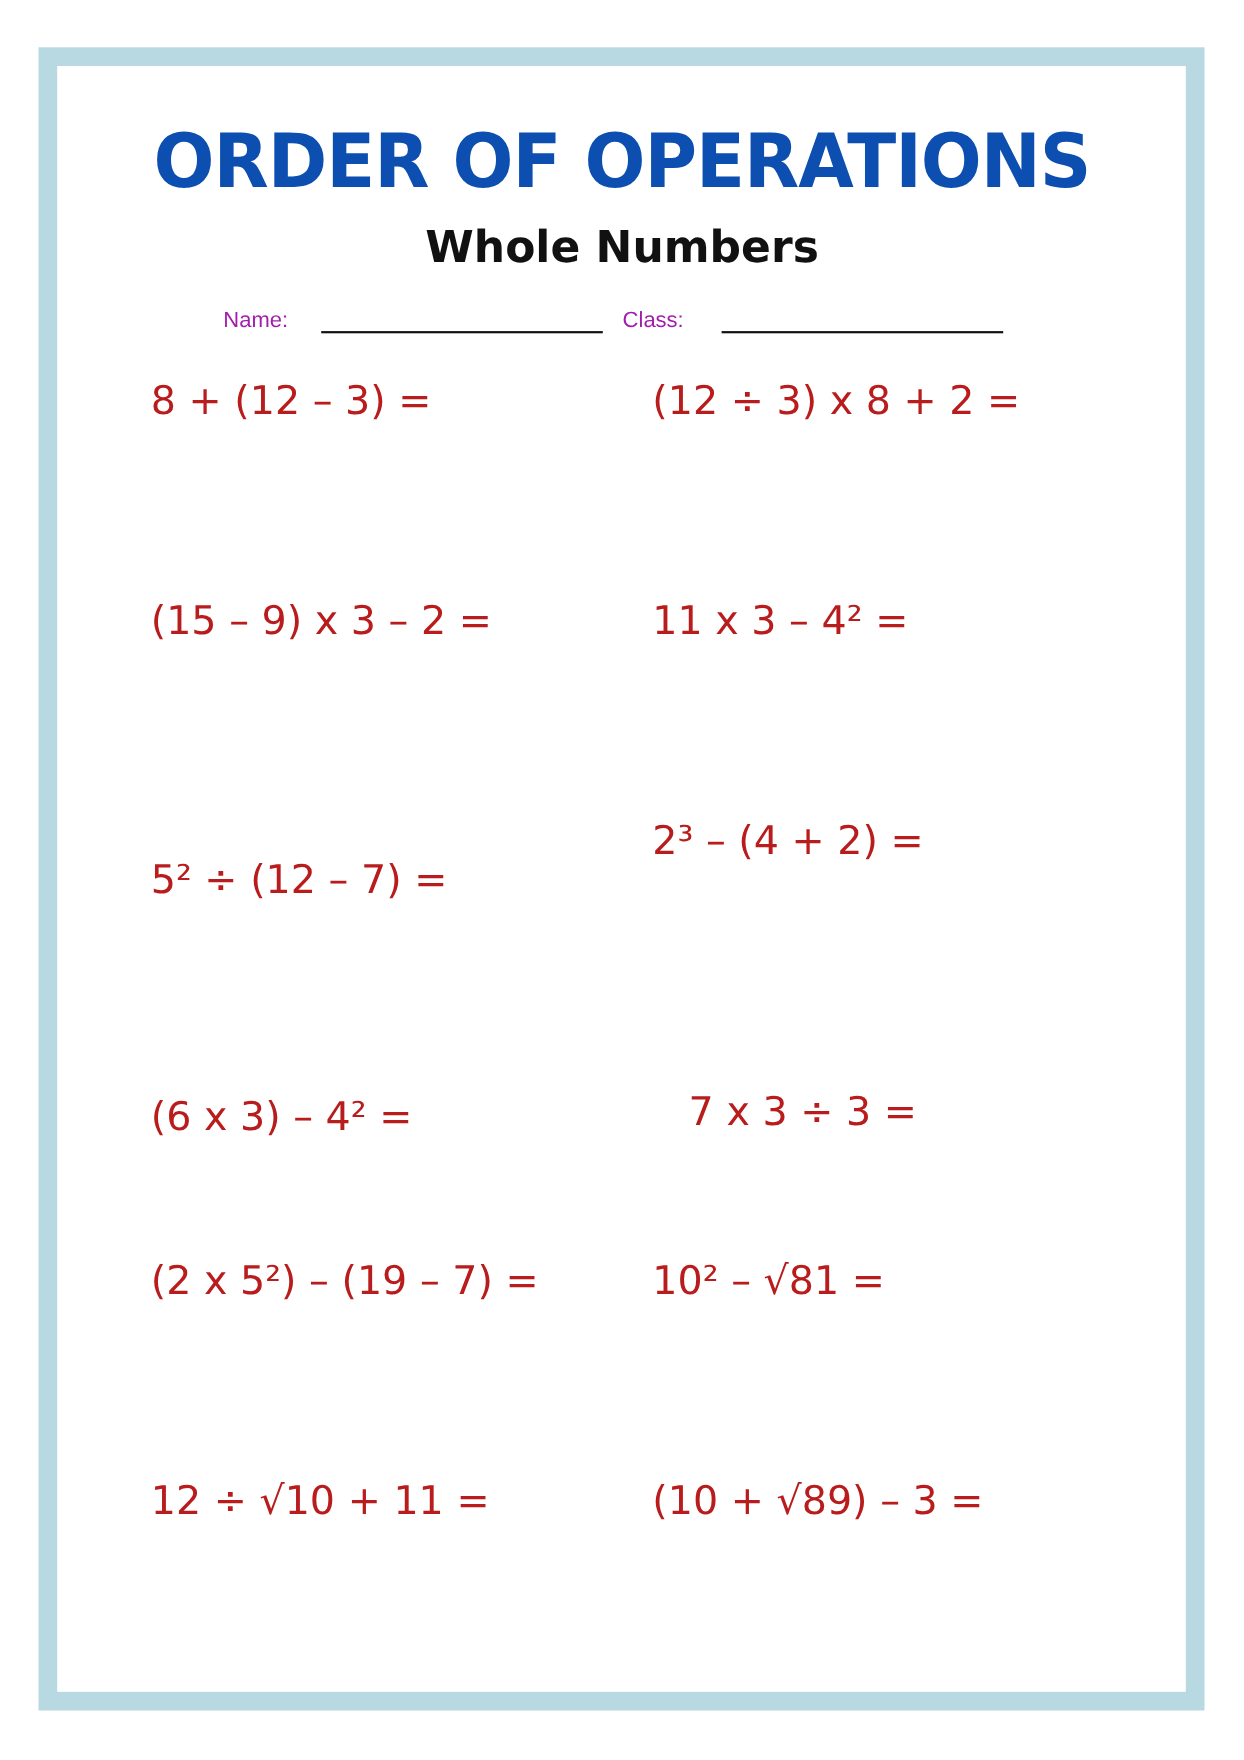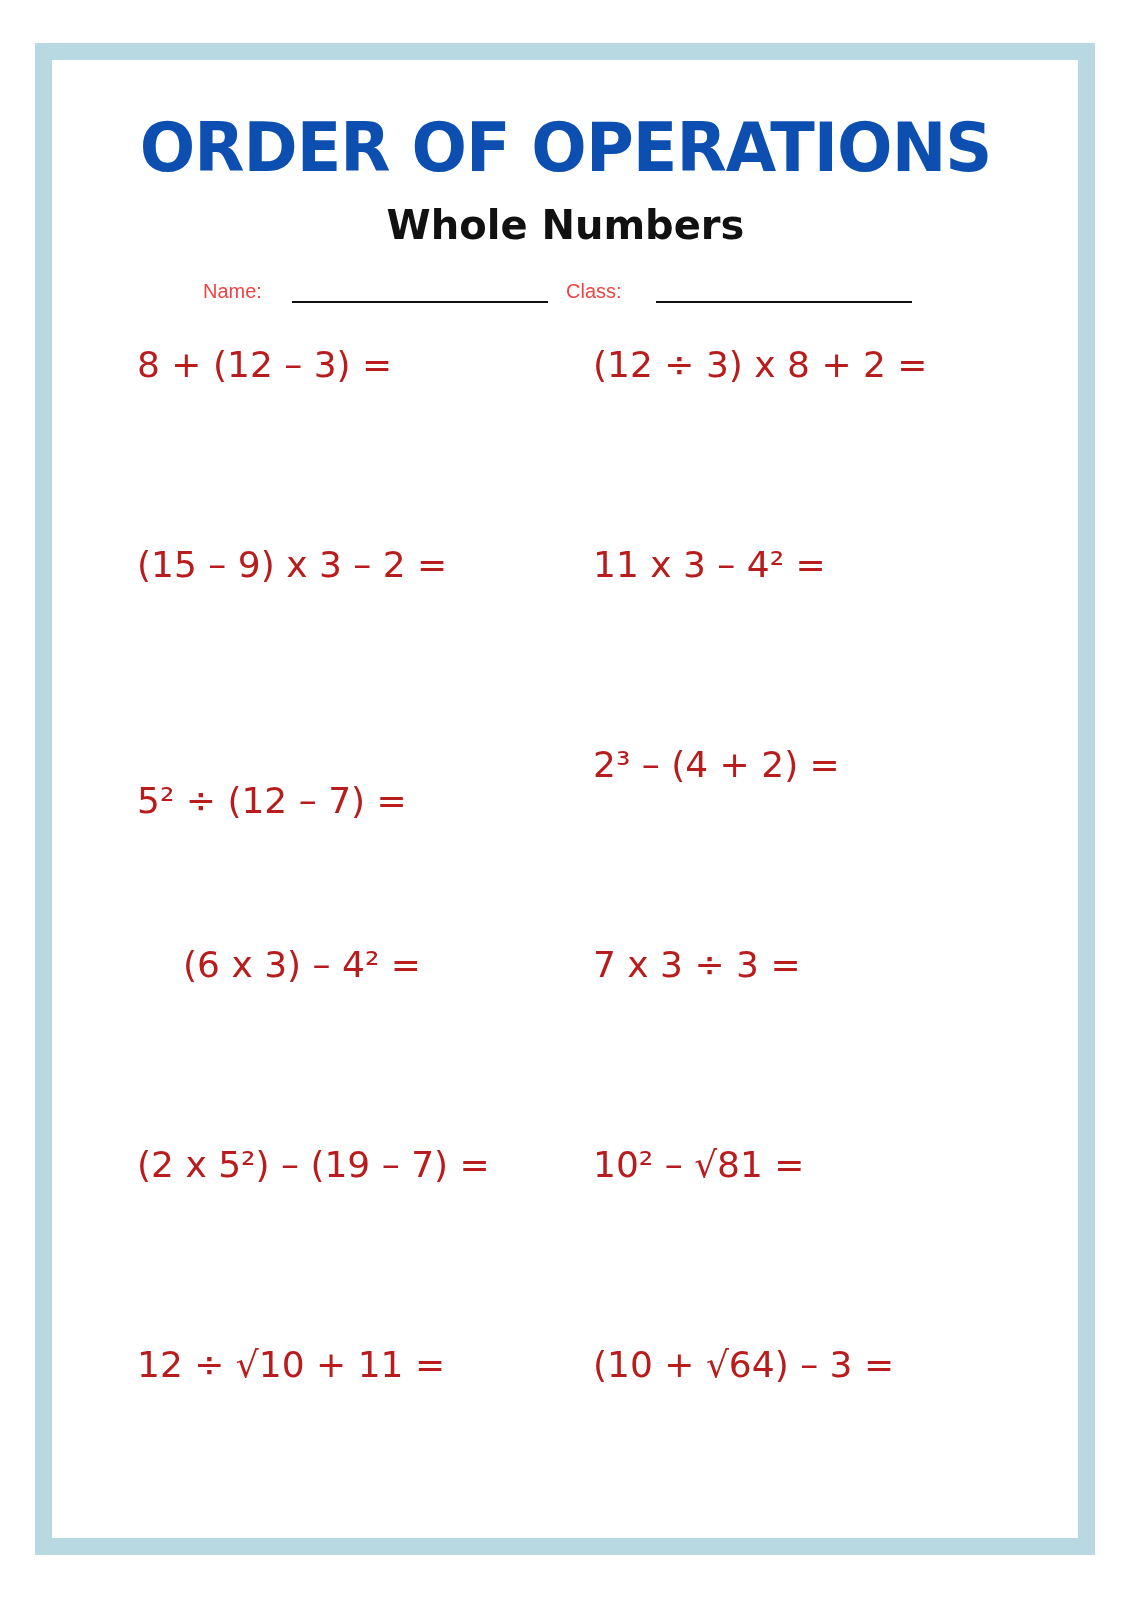--- a/index.html
+++ b/index.html
@@ -51,21 +51,21 @@
       font-size: 40px;
       line-height: 54px;
       color: #111111;
     }
     .field-label {
       position: absolute;
       top: 278px;
       font-family: "Liberation Sans", sans-serif;
       font-size: 20px;
       line-height: 26px;
-      color: #ef4444;
+      color: #a21caf;
     }
     .field-line {
       position: absolute;
       top: 301px;
       height: 0;
       border-top: 2px solid #111111;
     }
     .problem {
       position: absolute;
       font-family: "DejaVu Sans", sans-serif;
@@ -93,20 +93,20 @@
 
 <div class="problem col-left" style="top:345px;">8 + (12 – 3) =</div>
 <div class="problem col-right" style="top:345px;">(12 ÷ 3) x 8 + 2 =</div>
 
 <div class="problem col-left" style="top:545px;">(15 – 9) x 3 – 2 =</div>
 <div class="problem col-right" style="top:545px;">11 x 3 – 4² =</div>
 
 <div class="problem col-left" style="top:781px;">5² ÷ (12 – 7) =</div>
 <div class="problem col-right" style="top:745px;text-align:right;">2³ – (4 + 2) =</div>
 
-<div class="problem col-left" style="top:945px;margin-left:46px;">(6 x 3) – 4² =</div>
-<div class="problem col-right" style="top:945px;">7 x 3 ÷ 3 =</div>
+<div class="problem col-left" style="top:996px;">(6 x 3) – 4² =</div>
+<div class="problem col-right" style="top:992px;margin-left:33px;">7 x 3 ÷ 3 =</div>
 
 <div class="problem col-left" style="top:1145px;">(2 x 5²) – (19 – 7) =</div>
 <div class="problem col-right" style="top:1145px;">10² – √81 =</div>
 
 <div class="problem col-left" style="top:1345px;">12 ÷ √10 + 11 =</div>
-<div class="problem col-right" style="top:1345px;">(10 + √64) – 3 =</div>
+<div class="problem col-right" style="top:1345px;">(10 + √89) – 3 =</div>
 
 </body></html>

